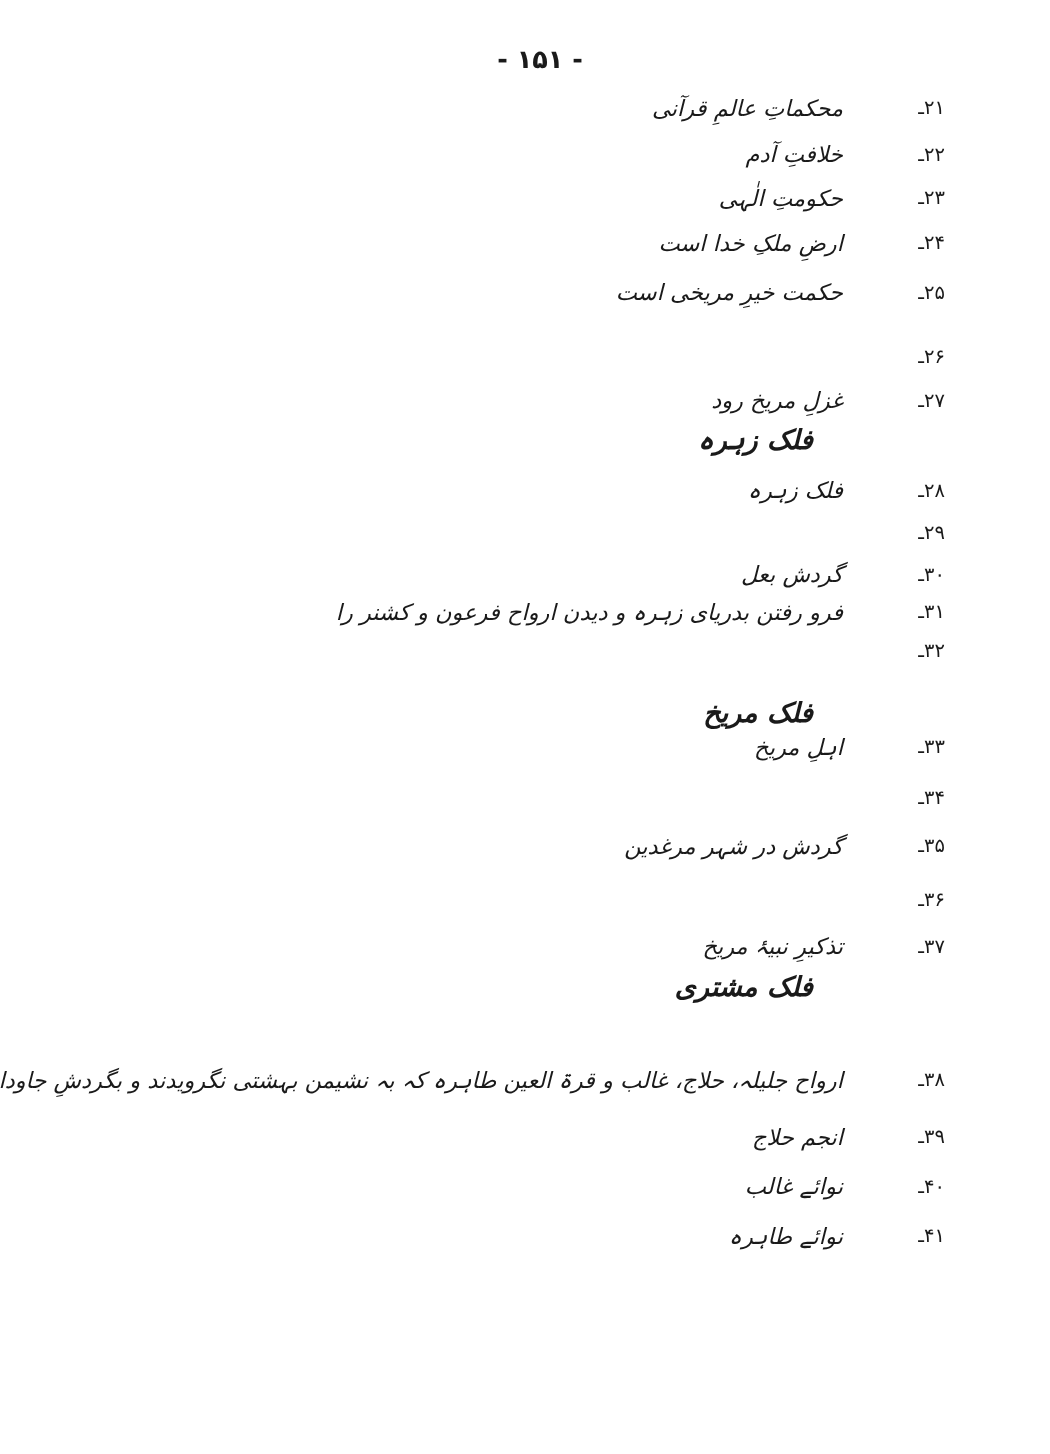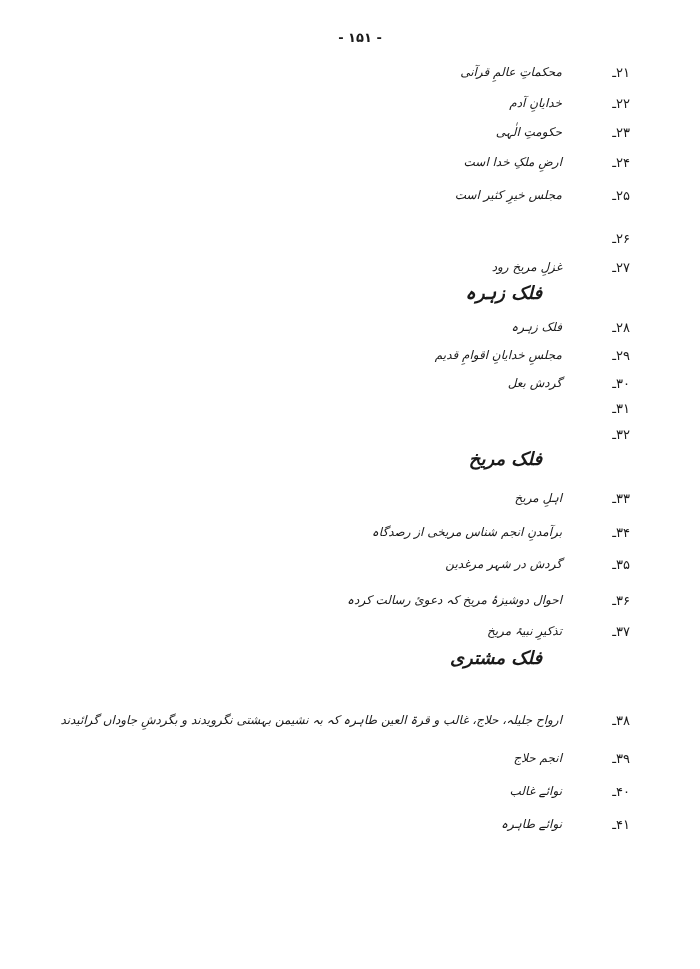--- a/index.html
+++ b/index.html
@@ -14,21 +14,21 @@
     overflow: hidden;
     font-family: "DejaVu Sans", sans-serif;
     color: #1a1a1a;
   }
   .page-number {
     position: absolute;
     top: 30px;
     left: 0;
     width: 700px;
     text-align: center;
-    font-size: 13px;
+    font-size: 17px;
     font-weight: bold;
     direction: rtl;
     padding-right: 20px;
     box-sizing: border-box;
   }
   .page-number span {
     display: inline-block;
     margin-left: 40px;
   }
   .row {
@@ -44,21 +44,21 @@
     position: absolute;
     right: 70px;
     width: 40px;
     text-align: right;
     font-size: 13px;
   }
   .row .title {
     position: absolute;
     right: 138px;
     font-family: "DejaVu Serif", serif;
-    font-size: 12px;
+    font-size: 15px;
     font-style: italic;
   }
   .heading {
     position: absolute;
     right: 0;
     height: 32px;
     direction: rtl;
     white-space: nowrap;
   }
   .heading .htitle {
@@ -77,80 +77,78 @@
   <span>- ۱۵۱ -</span>
 </div>
 
 <div id="content">
     <div class="row" style="top: 58px; width: 700px;">
       <span class="num">۲۱ـ</span>
       <span class="title">محکماتِ عالمِ قرآنی</span>
     </div>
     <div class="row" style="top: 89px; width: 700px;">
       <span class="num">۲۲ـ</span>
-      <span class="title">خدایانِ آدم</span>
+      <span class="title">خلافتِ آدم</span>
     </div>
     <div class="row" style="top: 118px; width: 700px;">
       <span class="num">۲۳ـ</span>
       <span class="title">حکومتِ الٰہی</span>
     </div>
     <div class="row" style="top: 148px; width: 700px;">
       <span class="num">۲۴ـ</span>
       <span class="title">ارضِ ملکِ خدا است</span>
     </div>
     <div class="row" style="top: 181px; width: 700px;">
       <span class="num">۲۵ـ</span>
-      <span class="title">مجلس خیرِ کثیر است</span>
+      <span class="title">حکمت خیرِ مریخی است</span>
     </div>
     <div class="row" style="top: 224px; width: 700px;">
       <span class="num">۲۶ـ</span>
     </div>
     <div class="row" style="top: 253px; width: 700px;">
       <span class="num">۲۷ـ</span>
       <span class="title">غزلِ مریخ رود</span>
     </div>
     <div class="heading" style="top: 282px; width: 700px;">
       <span class="htitle">فلک زہرہ</span>
     </div>
     <div class="row" style="top: 313px; width: 700px;">
       <span class="num">۲۸ـ</span>
       <span class="title">فلک زہرہ</span>
     </div>
     <div class="row" style="top: 341px; width: 700px;">
       <span class="num">۲۹ـ</span>
-      <span class="title">مجلسِ خدایانِ اقوامِ قدیم</span>
     </div>
     <div class="row" style="top: 369px; width: 700px;">
       <span class="num">۳۰ـ</span>
       <span class="title">گردش بعل</span>
     </div>
     <div class="row" style="top: 394px; width: 700px;">
       <span class="num">۳۱ـ</span>
+      <span class="title">فرو رفتن بدریای زہرہ و دیدن ارواح فرعون و کشنر را</span>
     </div>
     <div class="row" style="top: 420px; width: 700px;">
       <span class="num">۳۲ـ</span>
     </div>
-    <div class="heading" style="top: 448px; width: 600px; text-decoration: underline;">
+    <div class="heading" style="top: 464px; width: 600px; text-decoration: underline;">
       <span class="htitle">فلک مریخ</span>
     </div>
     <div class="row" style="top: 484px; width: 700px;">
       <span class="num">۳۳ـ</span>
       <span class="title">اہلِ مریخ</span>
     </div>
     <div class="row" style="top: 518px; width: 700px;">
       <span class="num">۳۴ـ</span>
-      <span class="title">برآمدنِ انجم شناس مریخی از رصدگاہ</span>
     </div>
     <div class="row" style="top: 550px; width: 700px;">
       <span class="num">۳۵ـ</span>
       <span class="title">گردش در شہر مرغدین</span>
     </div>
     <div class="row" style="top: 586px; width: 700px;">
       <span class="num">۳۶ـ</span>
-      <span class="title">احوال دوشیزۂ مریخ کہ دعوئ رسالت کردہ</span>
     </div>
     <div class="row" style="top: 617px; width: 700px;">
       <span class="num">۳۷ـ</span>
       <span class="title">تذکیرِ نبیۂ مریخ</span>
     </div>
     <div class="heading" style="top: 647px; width: 556px; text-decoration: underline;">
       <span class="htitle">فلک مشتری</span>
     </div>
     <div class="row" style="top: 706px; width: 700px;">
       <span class="num">۳۸ـ</span>

